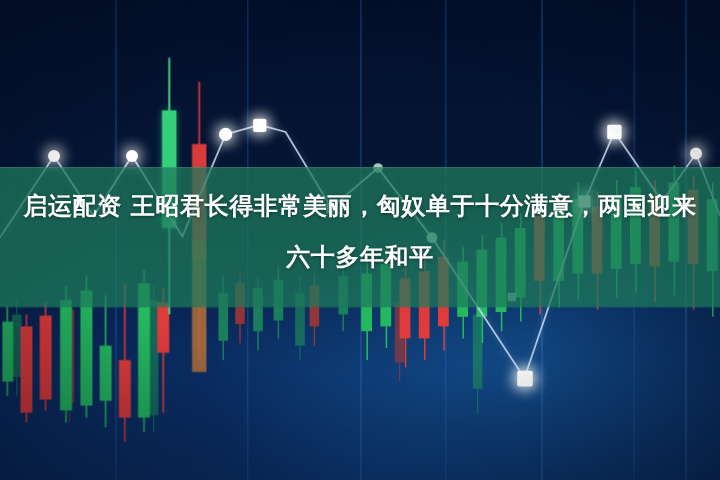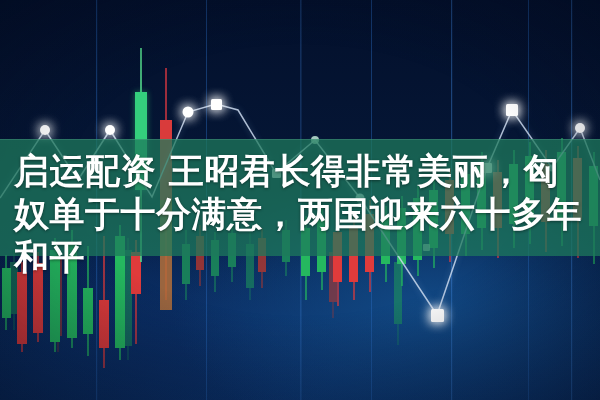--- a/index.html
+++ b/index.html
@@ -58,23 +58,23 @@
     width: 100%; height: 1px;
     background: rgba(120, 200, 170, 0.22);
   }
 
   
   .headline {
     position: absolute;
     left: 0;
     top: 150px;
     width: 600px;
-    text-align: left;
+    text-align: center;
     color: #ffffff;
-    font-size: 35px;
+    font-size: 20px;
     font-weight: bold;
     line-height: 43px;
     letter-spacing: 0.5px;
     padding: 0 14px;
     box-sizing: border-box;
     text-shadow: 0 1px 3px rgba(0,0,0,0.45);
     white-space: normal;
   }
 </style>
 </head>

